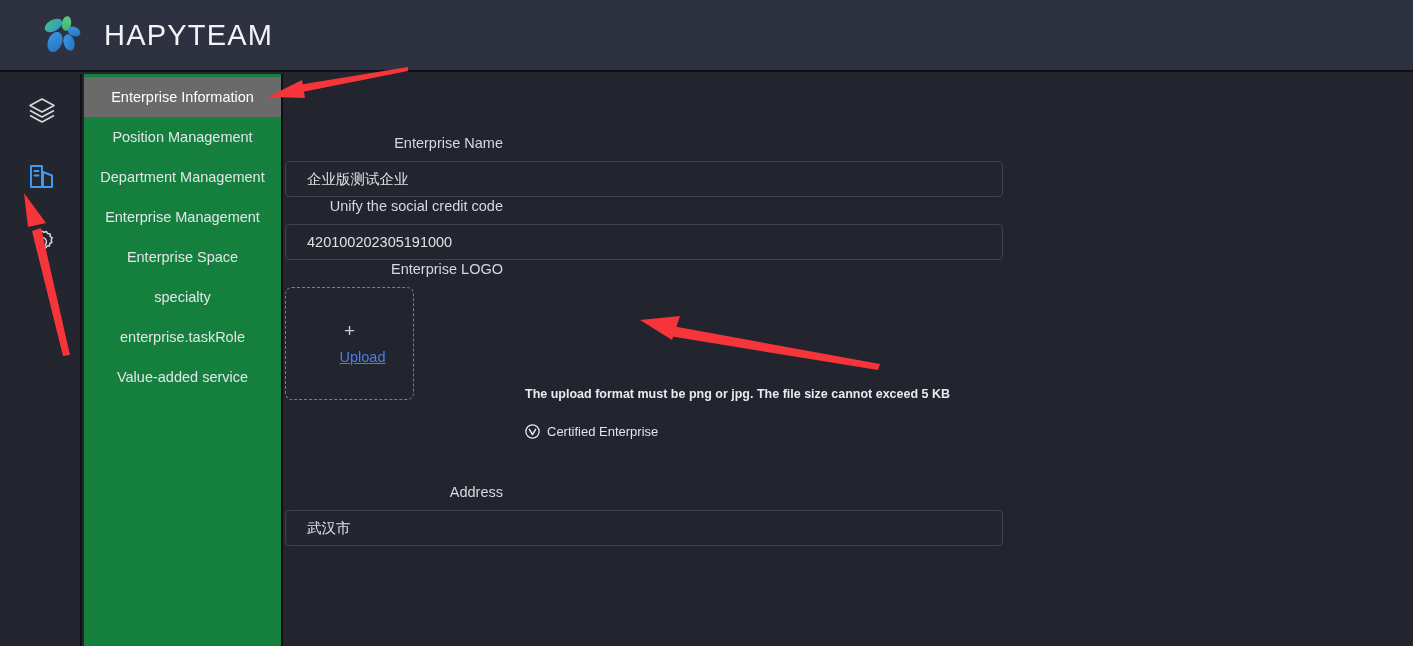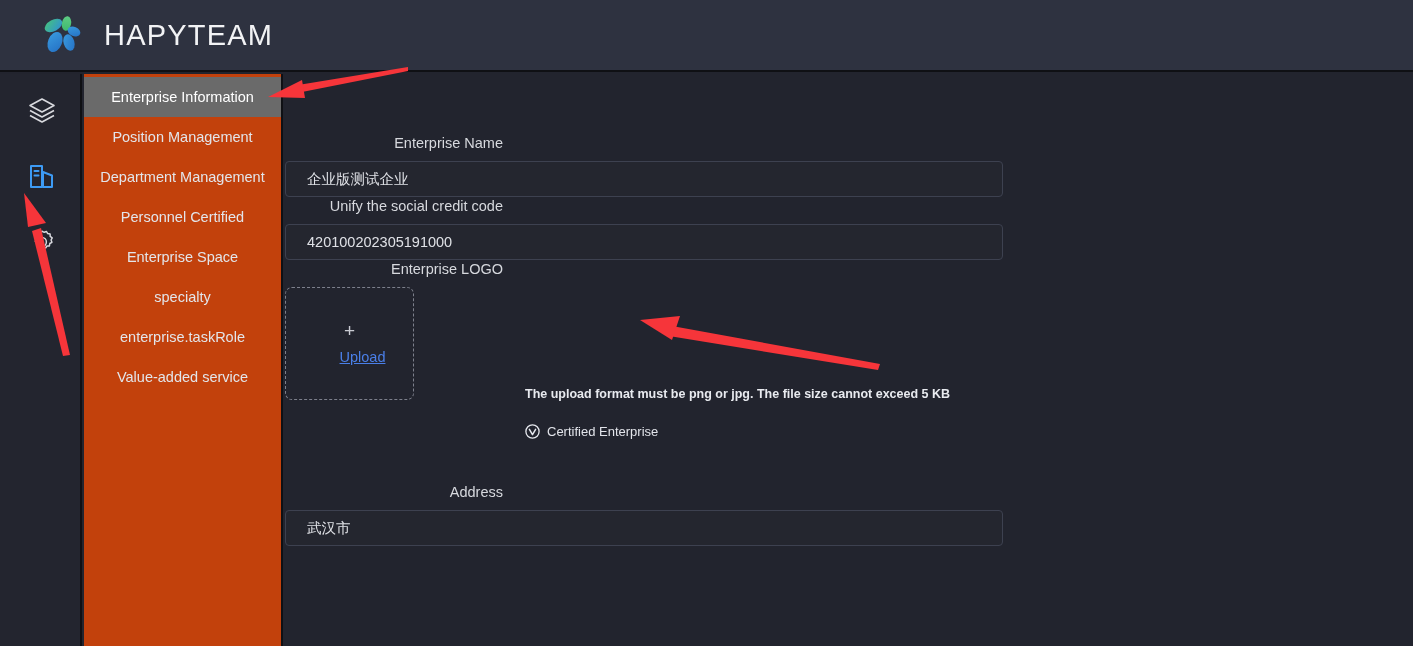--- a/index.html
+++ b/index.html
@@ -61,21 +61,21 @@
   }
   .rail-icon.pos-0 { top: 14px; }
   .rail-icon.pos-1 { top: 80px; }
   .rail-icon.pos-2 { top: 146px; }
 
   
   .menu-panel {
     position: absolute;
     left: 84px; top: 74px;
     width: 199px; height: 572px;
-    background: #c2410c;
+    background: #15803d;
     border-right: 2px solid #0f1014;
     padding-top: 3px;
   }
   .menu-item {
     height: 40px;
     display: flex;
     align-items: center;
     justify-content: center;
     color: #e3e5ea;
     font-size: 14.5px;
@@ -248,21 +248,21 @@
     <div class="menu-item active">
       <span>Enterprise Information</span>
     </div>
     <div class="menu-item">
       <span>Position Management</span>
     </div>
     <div class="menu-item">
       <span>Department Management</span>
     </div>
     <div class="menu-item">
-      <span>Personnel Certified</span>
+      <span>Enterprise Management</span>
     </div>
     <div class="menu-item">
       <span>Enterprise Space</span>
     </div>
     <div class="menu-item">
       <span>specialty</span>
     </div>
     <div class="menu-item">
       <span>enterprise.taskRole</span>
     </div>

